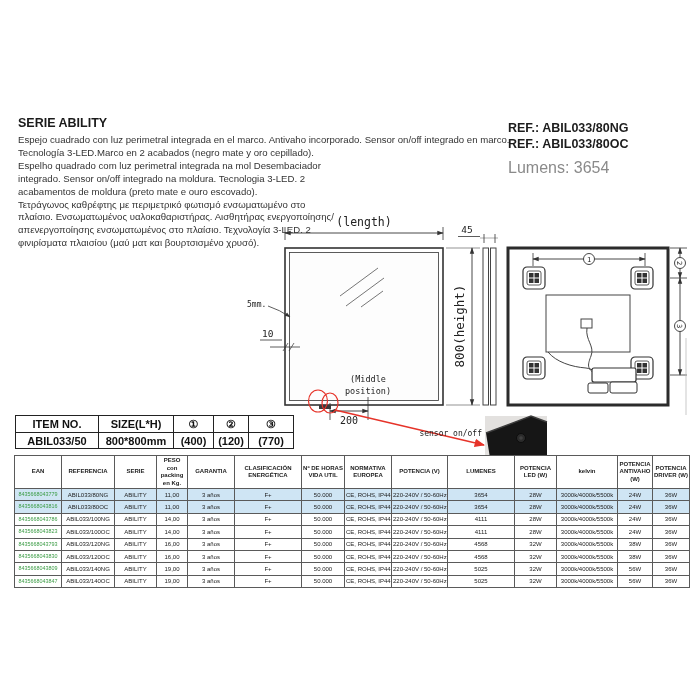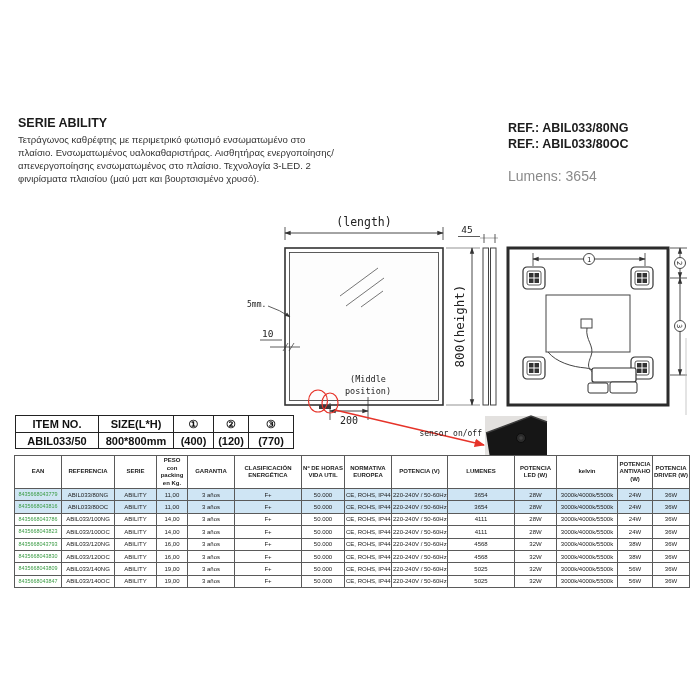--- a/index.html
+++ b/index.html
@@ -7,21 +7,21 @@
   #page{position:relative;width:700px;height:504px;background:#fff;}
 
   
   #title{position:absolute;left:18px;top:116px;font-size:12.5px;font-weight:bold;color:#1a1a1a;}
   #desc{position:absolute;left:18px;top:134px;width:500px;color:#333;}
   #desc p{margin:0;font-size:9.6px;line-height:12.9px;}
   #desc p.narrow{width:320px;}
 
   #refs{position:absolute;left:508px;top:120px;}
   .ref-line{font-size:12.5px;font-weight:bold;color:#1c1c1c;line-height:16px;}
-  #lumens{font-size:14px;color:#8a8a8a;margin-top:16px;}
+  #lumens{font-size:16px;color:#8a8a8a;margin-top:7px;}
 
   
   #drawing{position:absolute;left:240px;top:210px;width:460px;height:250px;}
   text{font-family:"DejaVu Sans Mono",monospace;fill:#222;}
 
   
   #item-table{position:absolute;left:15px;top:415px;border-collapse:collapse;table-layout:fixed;
     font-family:Liberation Sans, sans-serif;font-weight:bold;color:#111;}
   #item-table td{border:1.6px solid #222;text-align:center;padding:0;font-size:11px;}
   #item-table tr.hd td{height:16px;}
@@ -39,20 +39,22 @@
   #spec-table col.b-left{border-left:1.6px solid #444;}
 </style>
 </head>
 <body>
 
 <div id="page">
 
   <div id="title">SERIE ABILITY</div>
 
   <div id="desc">
+      <p>Espejo cuadrado con luz perimetral integrada en el marco. Antivaho incorporado. Sensor on/off integrado en marco. Tecnología 3-LED.Marco en 2 acabados (negro mate y oro cepillado).</p>
+      <p class="narrow">Espelho quadrado com luz perimetral integrada na mol Desembaciador integrado. Sensor on/off integrado na moldura. Tecnologia 3-LED. 2 acabamentos de moldura (preto mate e ouro escovado).</p>
       <p class="narrow">Τετράγωνος καθρέφτης με περιμετρικό φωτισμό ενσωματωμένο στο πλαίσιο. Ενσωματωμένος υαλοκαθαριστήρας. Αισθητήρας ενεργοποίησης/απενεργοποίησης ενσωματωμένος στο πλαίσιο. Τεχνολογία 3-LED. 2 φινιρίσματα πλαισίου (μαύ ματ και βουρτσισμένο χρυσό).</p>
     </div>
 
   <div id="refs">
     <div class="ref-line">REF.: ABIL033/80NG</div>
     <div class="ref-line">REF.: ABIL033/80OC</div>
     <div id="lumens">Lumens: 3654</div>
   </div>
 
   <svg id="drawing" viewBox="0 0 460 250" xmlns="http://www.w3.org/2000/svg">

